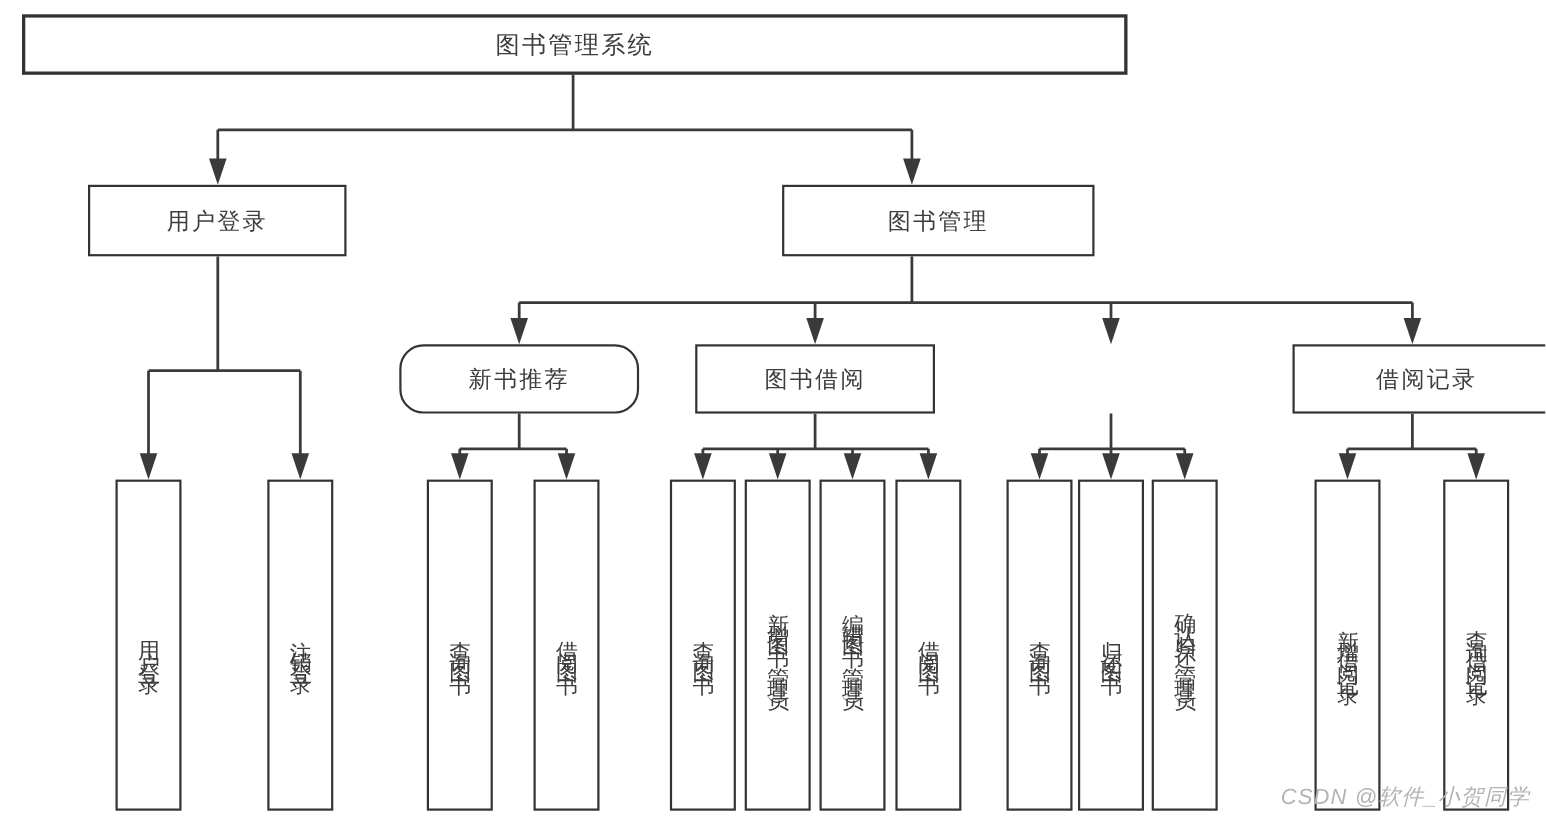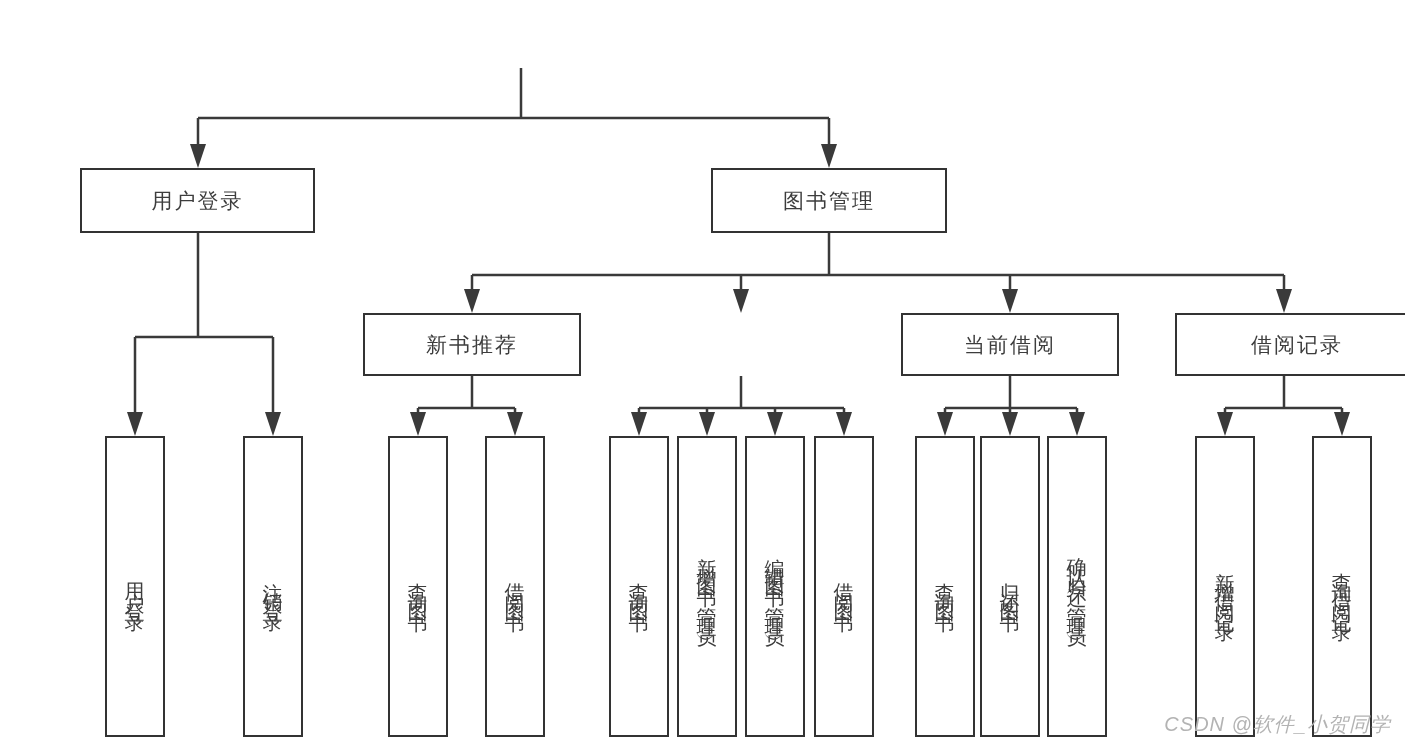--- a/index.html
+++ b/index.html
@@ -78,29 +78,30 @@
       <polygon points="767,412 783,412 775,436"></polygon>
       <polygon points="836,412 852,412 844,436"></polygon>
       <polygon points="937,412 953,412 945,436"></polygon>
       <polygon points="1002,412 1018,412 1010,436"></polygon>
       <polygon points="1069,412 1085,412 1077,436"></polygon>
       <polygon points="1217,412 1233,412 1225,436"></polygon>
       <polygon points="1334,412 1350,412 1342,436"></polygon>
     </g>
   </svg>
 
+  <div class="hbox root" style="left:20px;top:13px;width:1005px;height:55px;">图书管理系统</div>
 
   <div class="hbox" style="left:80px;top:168px;width:235px;height:65px;">用户登录</div>
-  <div class="hbox" style="left:711px;top:168px;width:236px;height:65px;">图书管理</div>
+  <div class="hbox" style="left:711px;top:168px;width:284px;height:65px;">图书管理</div>
 
   <div class="vbox" style="left:105px;top:436px;width:60px;height:301px;">用户登录</div>
   <div class="vbox" style="left:243px;top:436px;width:60px;height:301px;">注销登录</div>
 
-  <div class="hbox" style="left:363px;top:313px;width:218px;height:63px;">新书推荐</div>
-  <div class="hbox" style="left:901px;top:313px;width:218px;height:63px;">当前借阅</div>
+  <div class="hbox" style="left:363px;top:313px;width:218px;height:63px;border-radius:22px;">新书推荐</div>
+  <div class="hbox" style="left:632px;top:313px;width:218px;height:63px;">图书借阅</div>
   <div class="hbox" style="left:1175px;top:313px;width:244px;height:63px;">借阅记录</div>
 
   <div class="vbox" style="left:388px;top:436px;width:60px;height:301px;">查询图书</div>
   <div class="vbox" style="left:485px;top:436px;width:60px;height:301px;">借阅图书</div>
 
   <div class="vbox" style="left:609px;top:436px;width:60px;height:301px;">查询图书</div>
   <div class="vbox" style="left:677px;top:436px;width:60px;height:301px;">新增图书（管理员）</div>
   <div class="vbox" style="left:745px;top:436px;width:60px;height:301px;">编辑图书（管理员）</div>
   <div class="vbox" style="left:814px;top:436px;width:60px;height:301px;">借阅图书</div>
 

